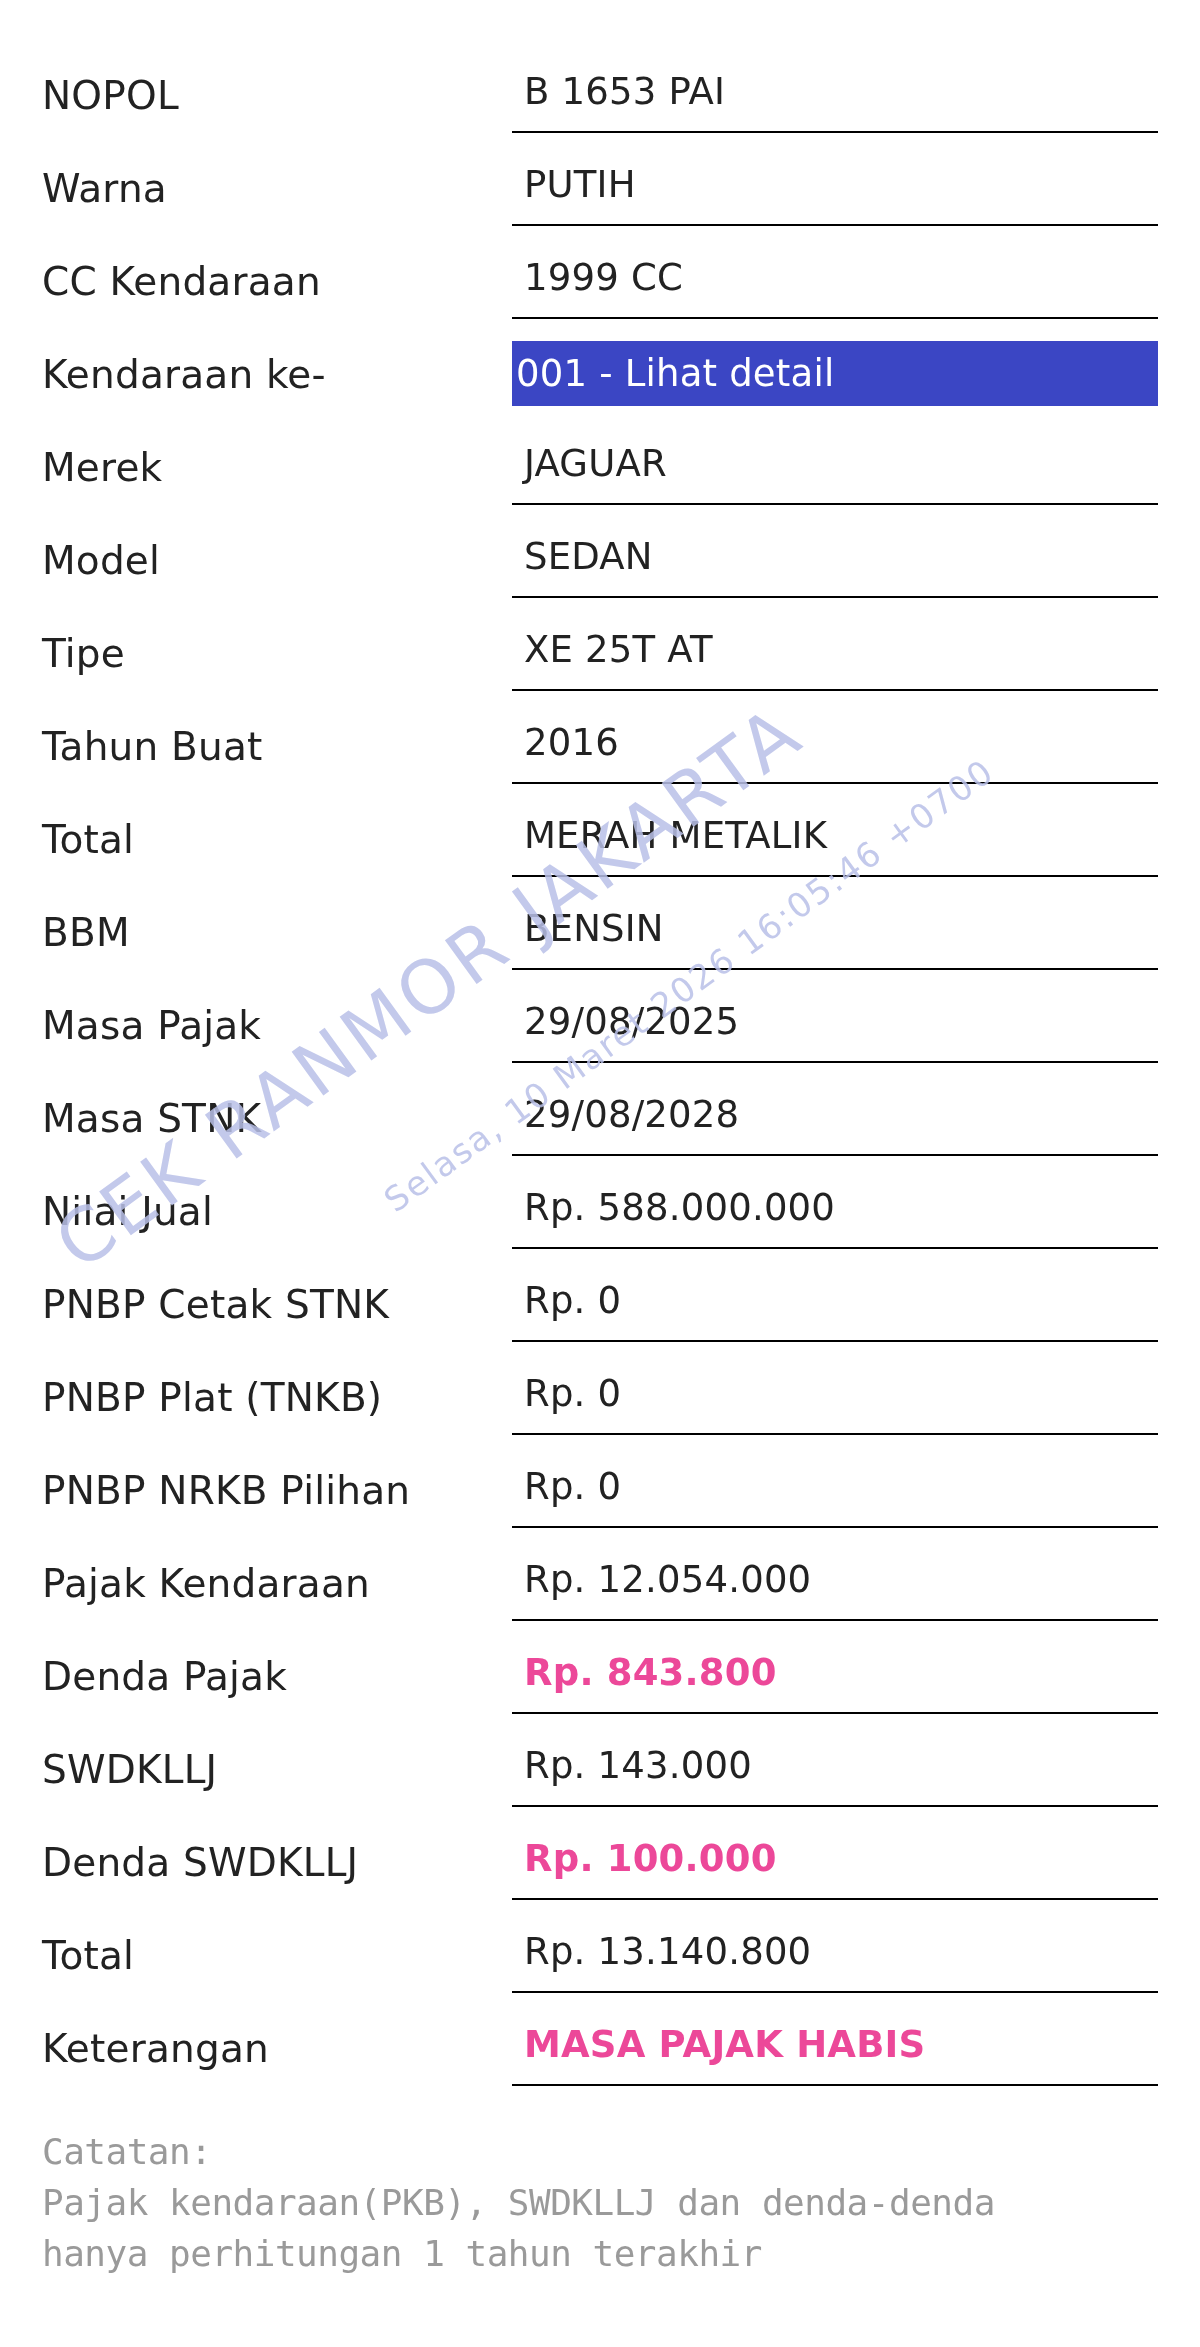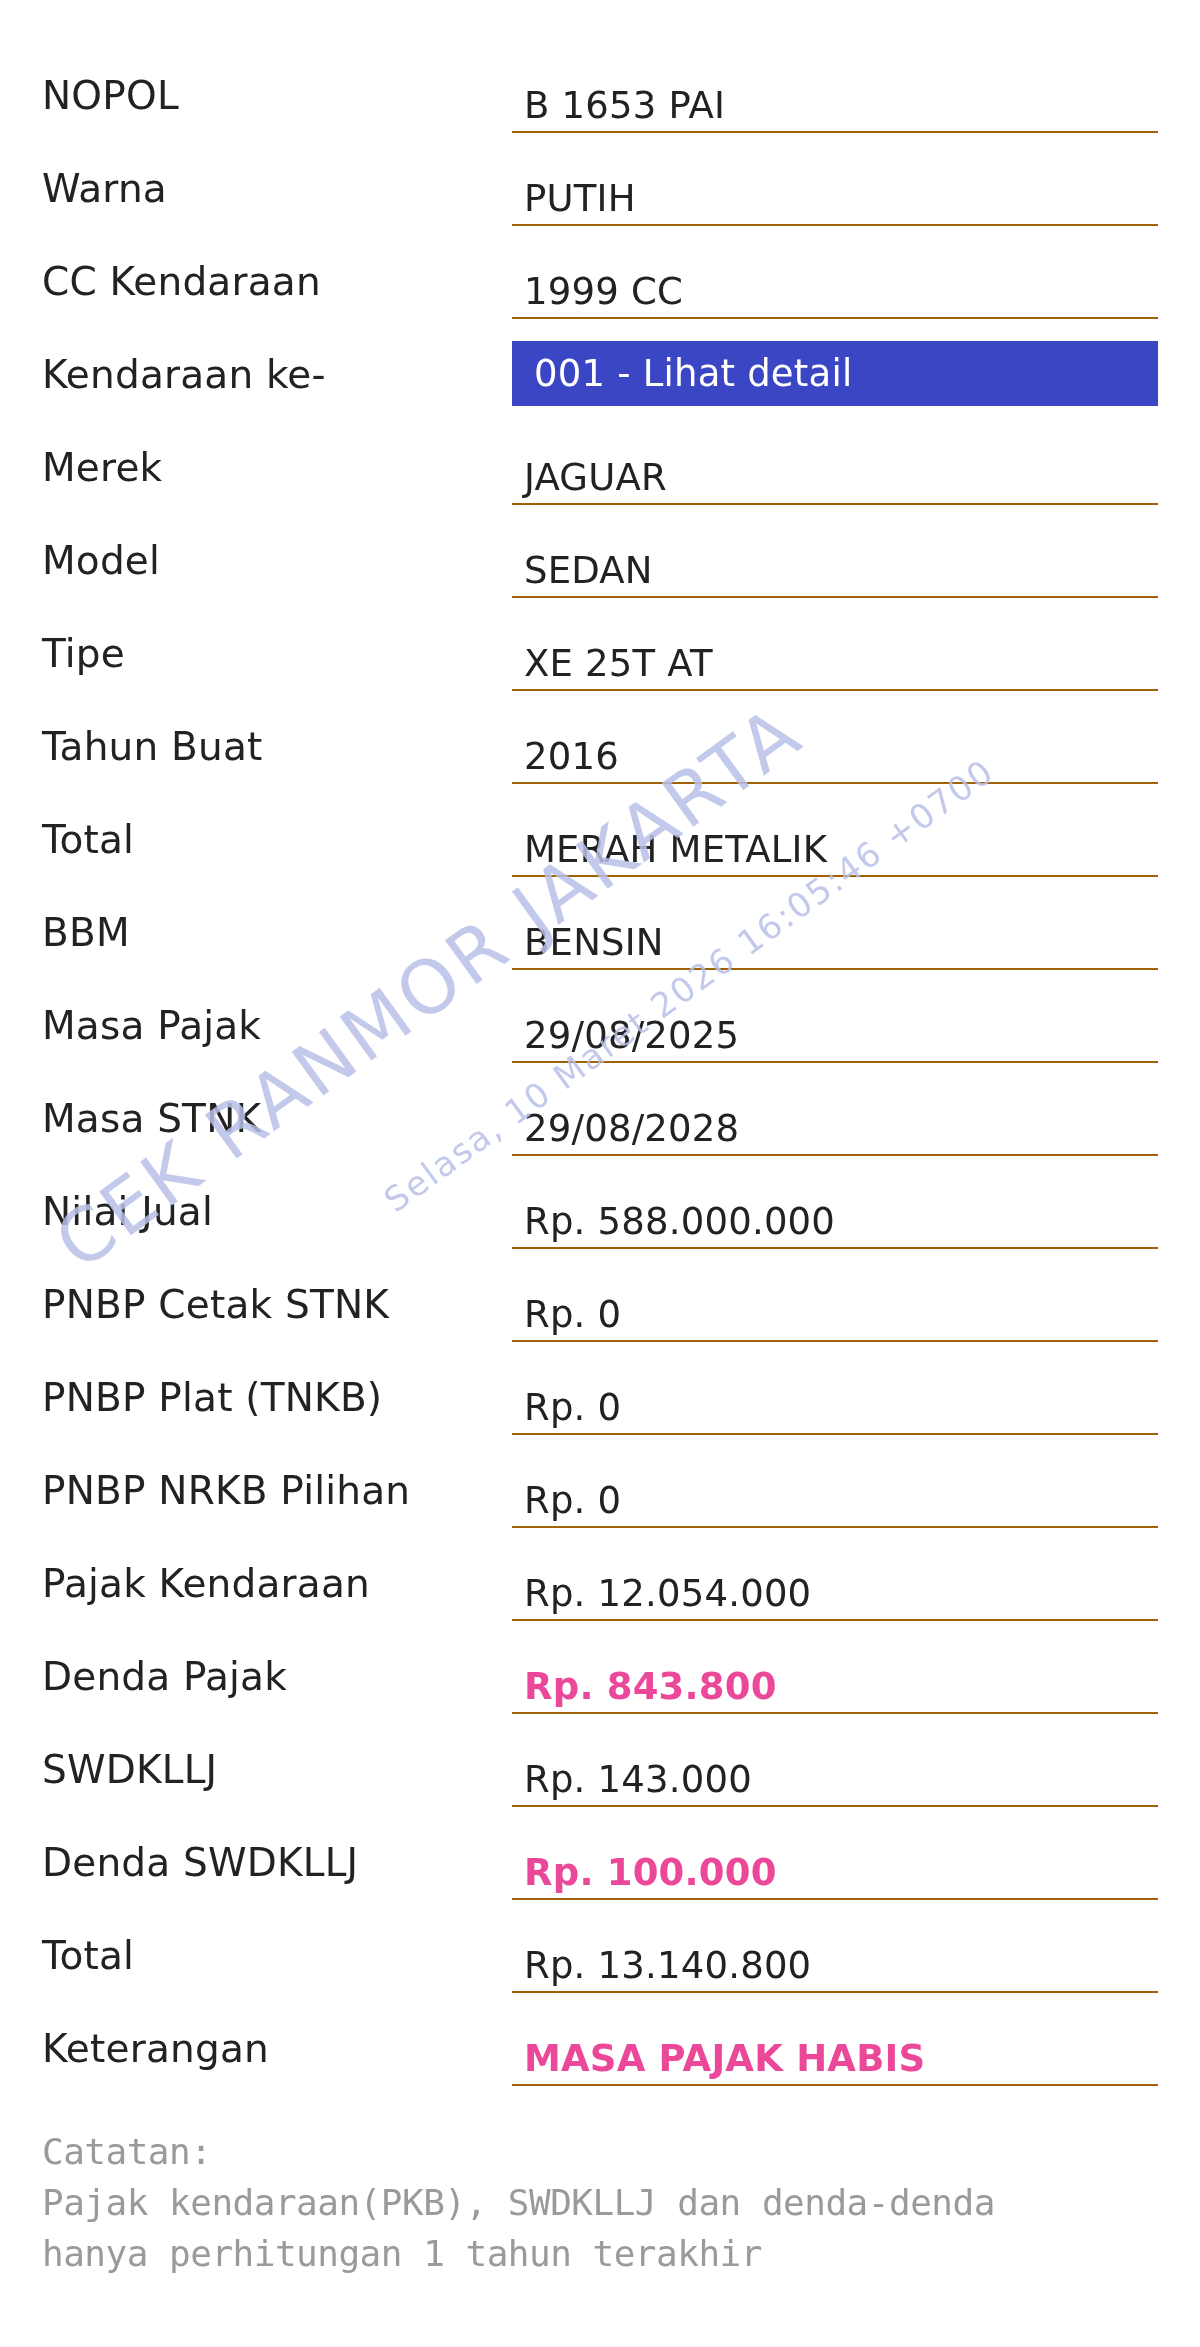--- a/index.html
+++ b/index.html
@@ -62,35 +62,35 @@
     width: 470px;
     flex: 0 0 470px;
     font-size: 39px;
     color: #222222;
     line-height: 1;
     padding-bottom: 18px;
     letter-spacing: 0.2px;
   }
   .row-value-wrap {
     flex: 1 1 auto;
-    border-bottom: 2px solid #a16207;
-    padding-bottom: 7px;
+    border-bottom: 2px solid #000000;
+    padding-bottom: 21px;
     padding-left: 12px;
   }
   .row-value {
     font-size: 37px;
     color: #222222;
     line-height: 1;
     letter-spacing: 0.2px;
   }
   .row-value.alert { color: #ec4899; font-weight: bold; }
   .row.highlight .row-value-wrap {
     background: #3b46c4;
     border-bottom: none;
-    padding: 14px 12px 14px 22px;
+    padding: 14px 12px 14px 4px;
     margin-bottom: 6px;
   }
   .row.highlight .row-value { color: #ffffff; }
   .notes {
     position: relative;
     z-index: 2;
     padding: 40px 42px 0 42px;
     font-family: "DejaVu Sans Mono", monospace;
     color: #9a9a9a;
     font-size: 36px;

